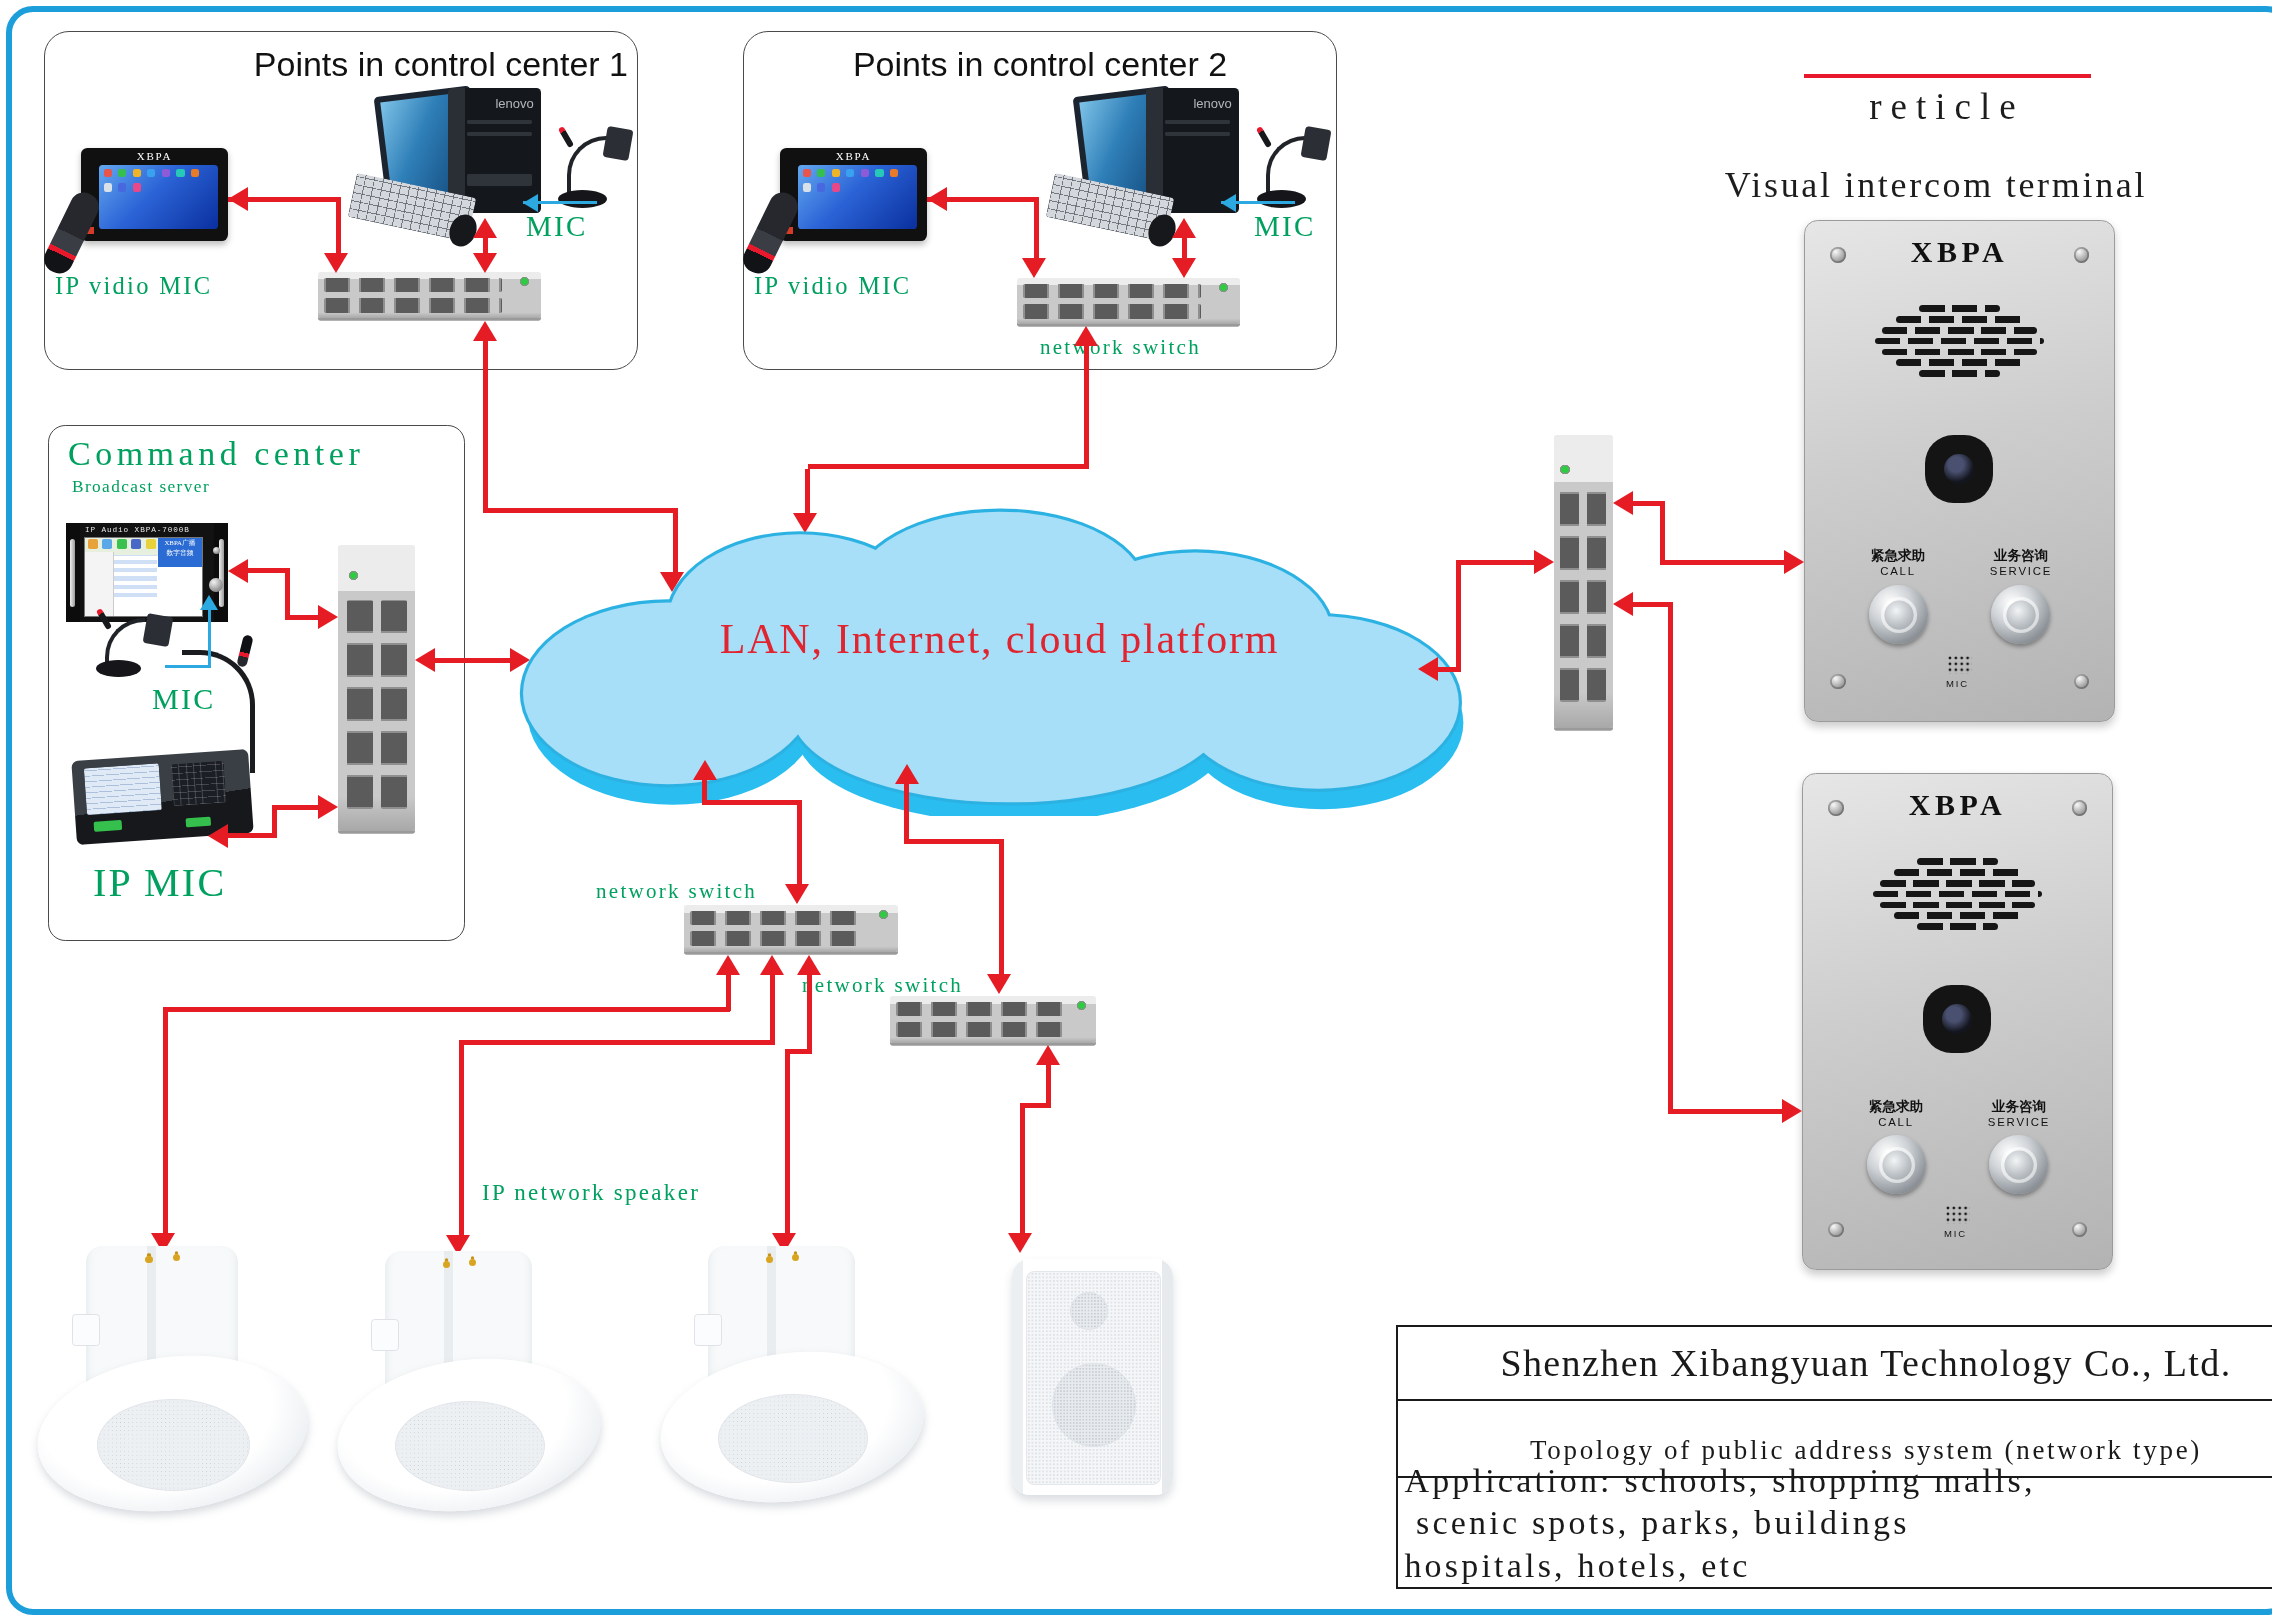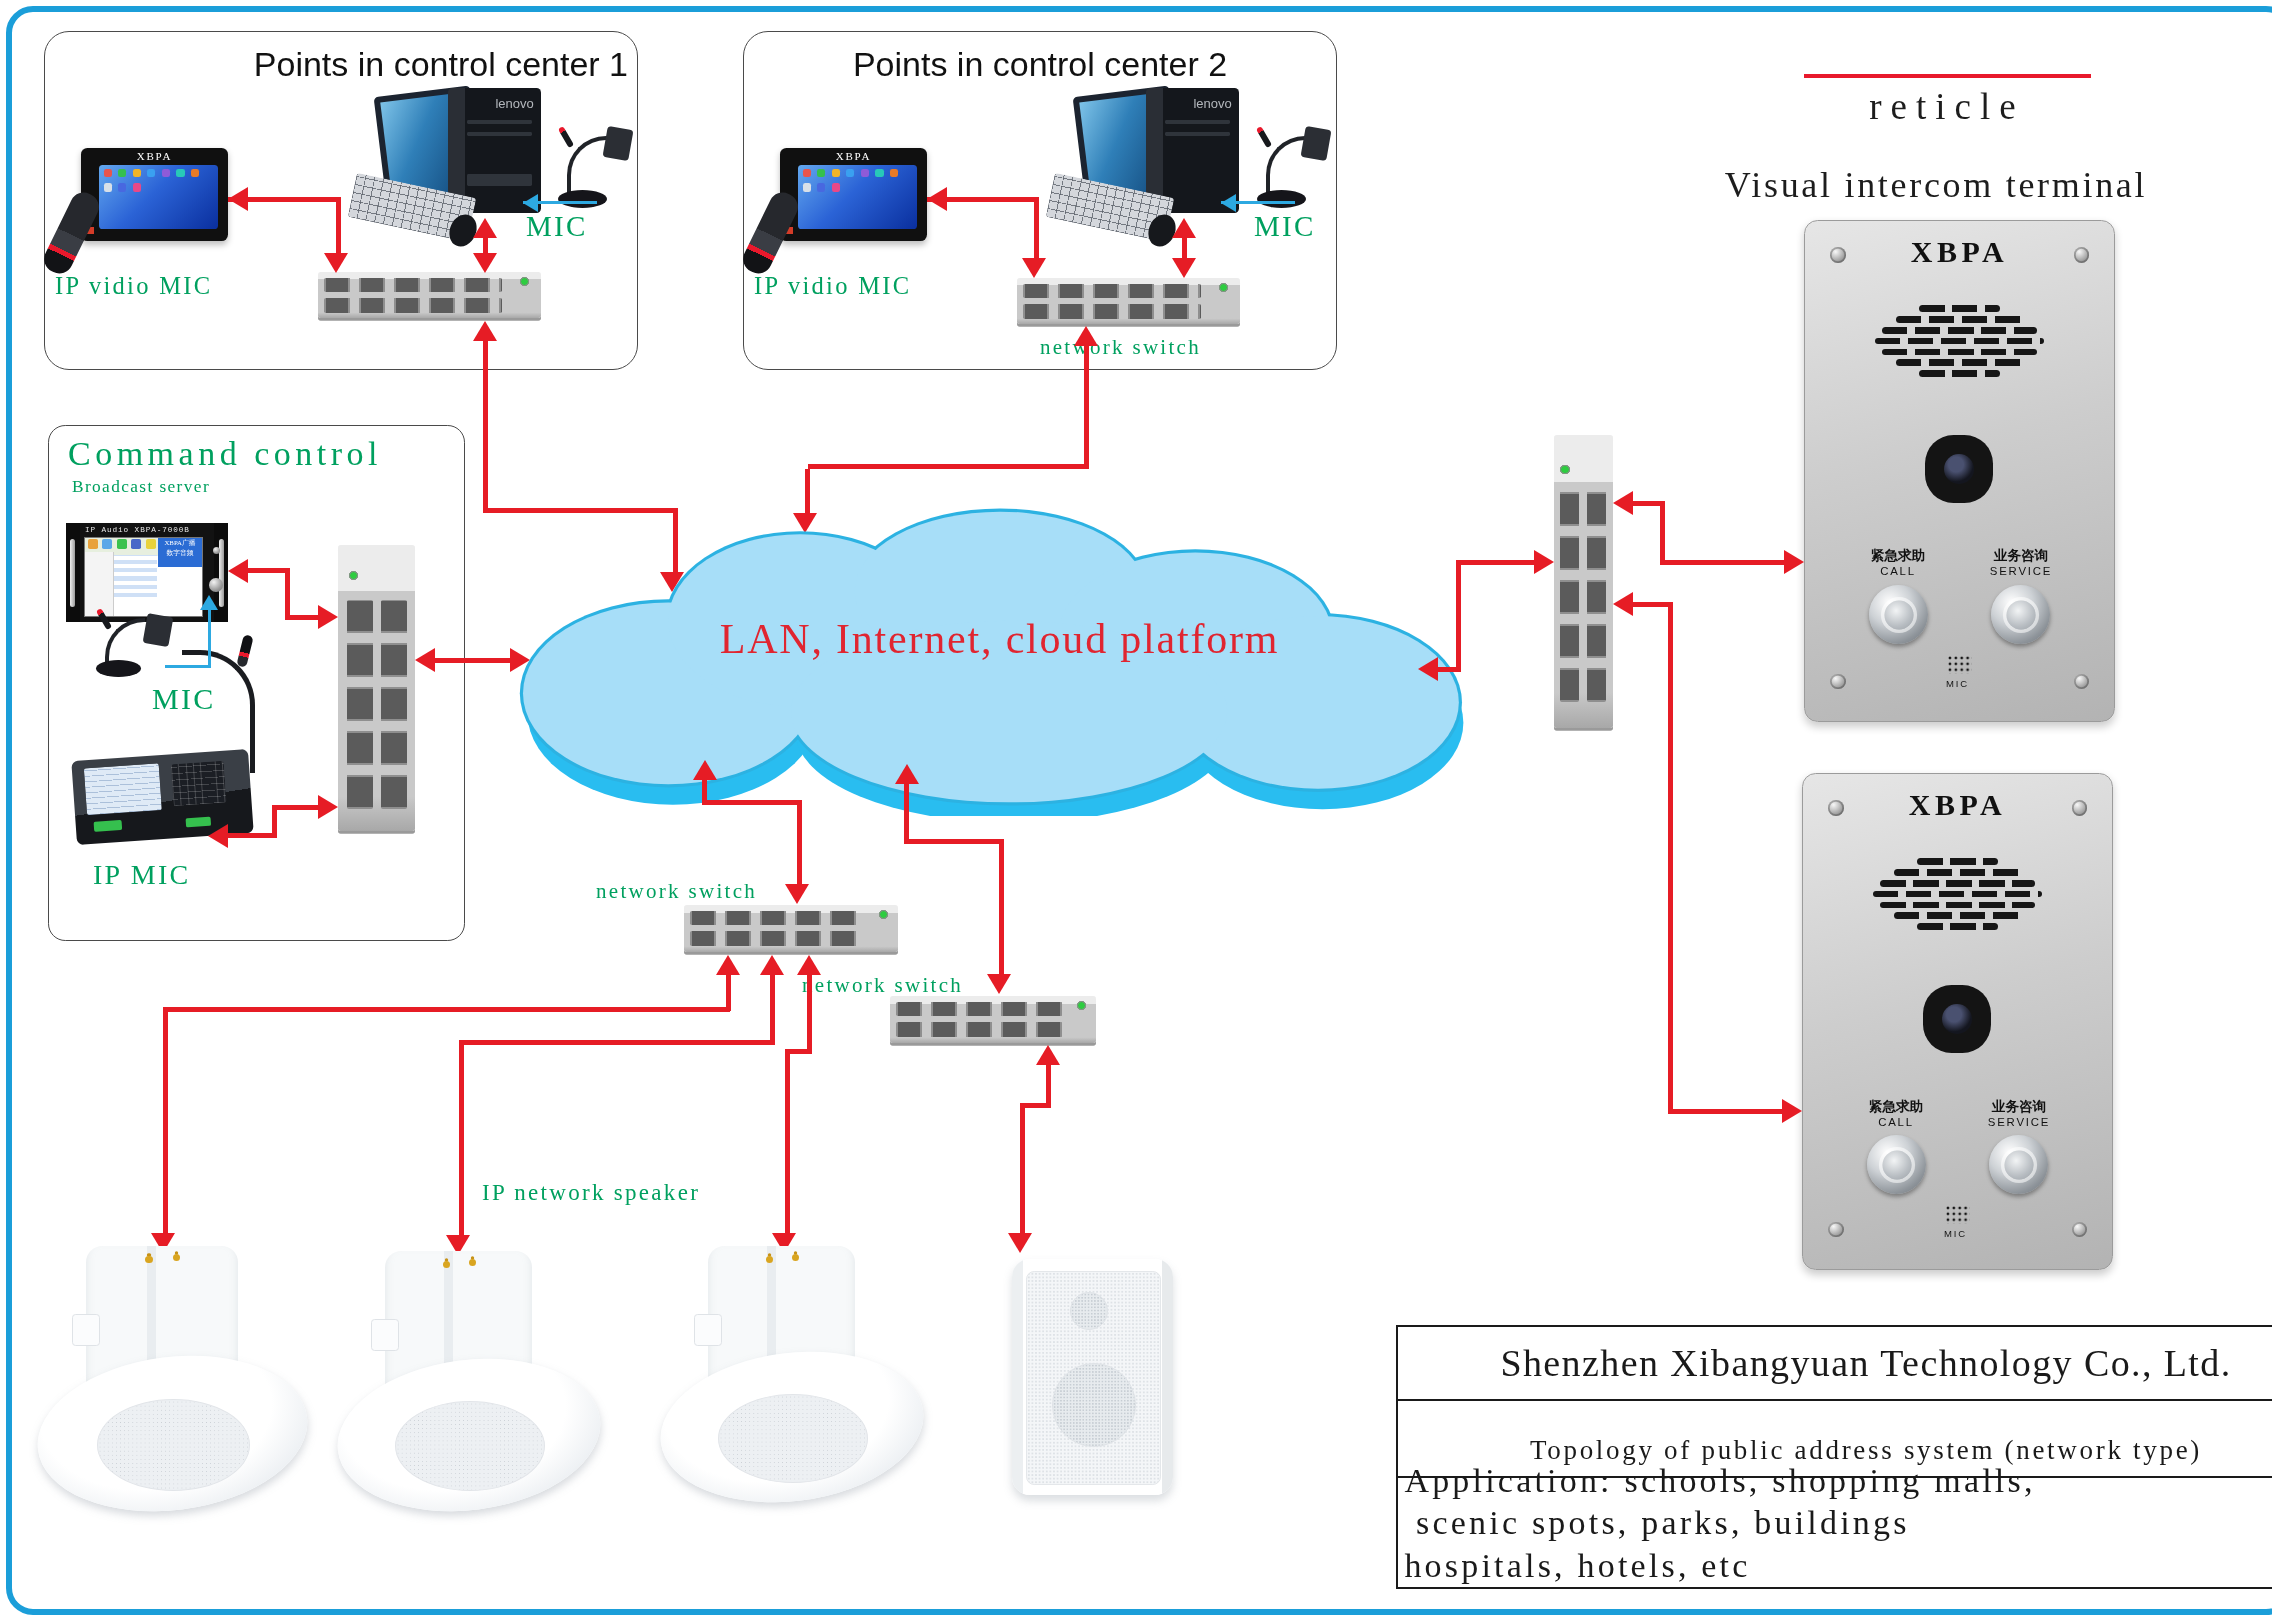--- a/index.html
+++ b/index.html
@@ -257,21 +257,21 @@
   <div class="ah ah-d" style="left:1172px;top:258px;"></div>
   <div class="ah ah-u" style="left:1074px;top:326px;"></div>
   <div class="vline" style="left:1084px;top:344px;height:125px;"></div>
   <div class="hline" style="left:808px;top:464px;width:279px;"></div>
   <div class="vline" style="left:805px;top:469px;height:45px;"></div>
   <div class="ah ah-d" style="left:793px;top:513px;"></div>
   <div class="hline bluel" style="left:1221px;top:201px;width:74px;height:3.2px;"></div>
   <div class="ah bah-l" style="left:1221px;top:194px;"></div>
 
   <div class="gbox" style="left:48px;top:425px;width:415px;height:514px;border-radius:17.3px;"></div>
-  <div class="green" style="left:68px;top:435px;width:318px;font-size:34px;letter-spacing:4.5px;">Command control</div>
+  <div class="green" style="left:68px;top:435px;width:318px;font-size:34px;letter-spacing:4.5px;">Command center</div>
   <div class="green" style="left:72px;top:477px;width:191px;font-size:17.3px;letter-spacing:1.4px;">Broadcast server</div>
 
   <div class="server" style="left:66px;top:495px;width:162px;height:99px;margin-top:28px;">
     <div class="model">IP Audio XBPA-7000B</div>
     <div class="ear" style="left:0;">
         <div class="handle" style="left:4.1px;top:16.4px;height:68px;"></div>
       </div>
     <div class="ear" style="right:0;">
         <div class="handle" style="left:4.1px;top:16.4px;height:68px;"></div>
       </div>
@@ -301,21 +301,21 @@
   <div class="green" style="left:152px;top:682px;width:100px;font-size:30px;">MIC</div>
 
   <div class="bigneck" style="left:182px;top:650px;"></div>
   <div class="bigcap" style="left:240px;top:635px;transform:rotate(14deg);"></div>
   <div class="console" style="left:74px;top:755px;width:177px;height:84px;">
     <div class="cscr"></div>
     <div class="keypad"></div>
     <div class="gkey" style="left:10%;bottom:14%;width:16%;height:12%;"></div>
     <div class="gkey" style="left:62%;bottom:12%;width:14%;height:11%;"></div>
   </div>
-  <div class="green" style="left:93px;top:859px;width:164px;font-size:28px;">IP MIC</div>
+  <div class="green" style="left:93px;top:859px;width:164px;font-size:40px;">IP MIC</div>
 
   <div class="sw" style="left:338px;top:545px;width:77px;height:286px;">
     <div class="ledrow" style="left:11px;top:26px;">
         <span class="led green"></span>
         <span class="led red"></span>
         <span class="led green"></span>
         <span class="led green"></span>
       </div>
     <div class="ports-v" style="left:9px;top:55px;width:25.5px;height:209px;"></div>
     <div class="ports-v" style="left:43px;top:55px;width:25.5px;height:209px;"></div>

